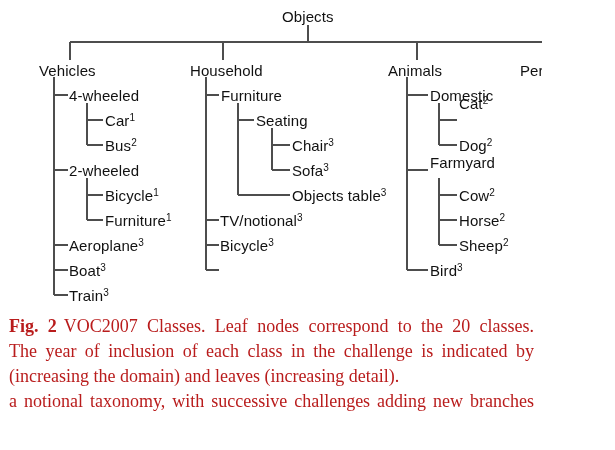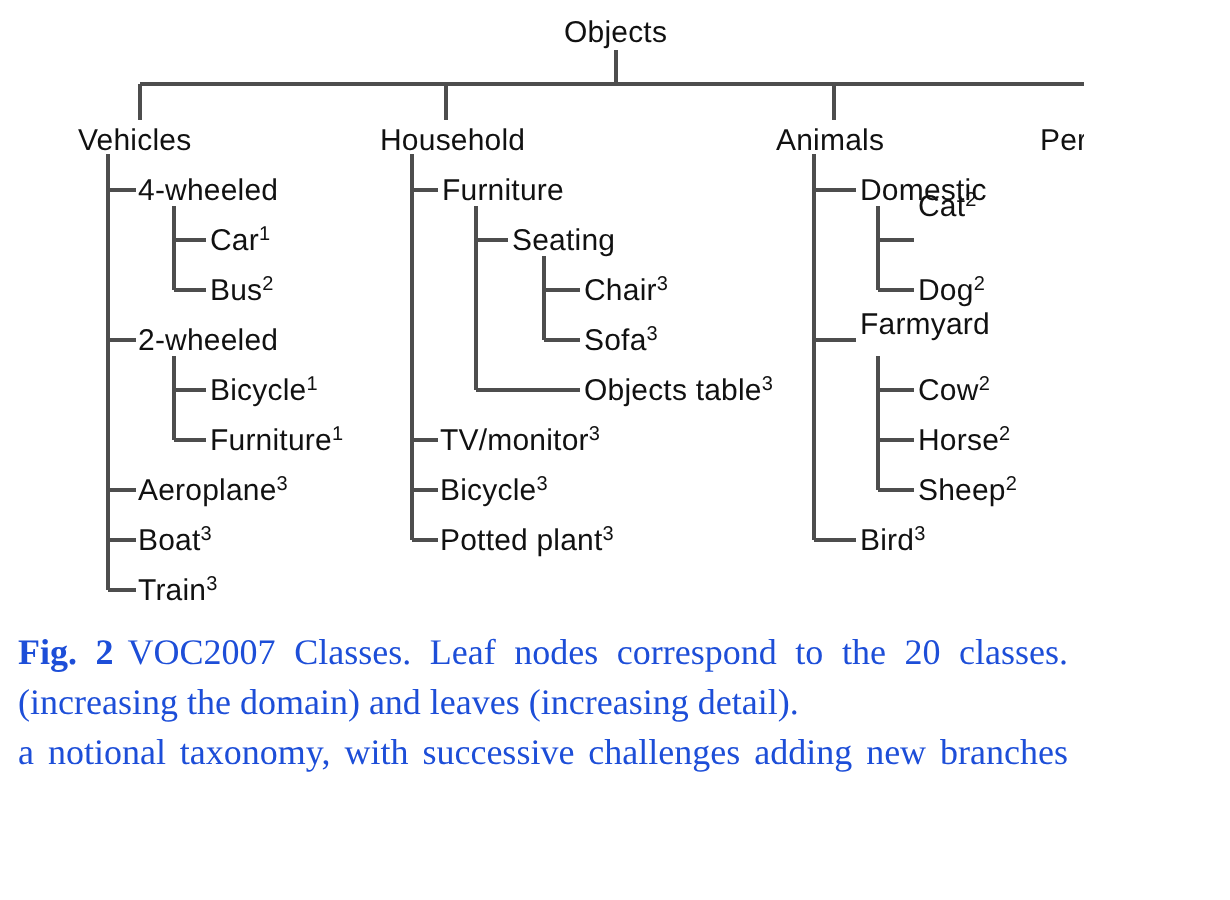--- a/index.html
+++ b/index.html
@@ -31,21 +31,21 @@
     vertical-align: 5px;
   }
   .caption {
     position: absolute;
     left: 9px;
     right: 8px;
     top: 314px;
     font-family: "Liberation Serif", serif;
     font-size: 18px;
     line-height: 25px;
-    color: #1d4ed8;
+    color: #b91c1c;
   }
   .cap-line { margin: 0; }
   .cap-line.just {
     text-align: justify;
     text-align-last: justify;
   }
   .cap-line sup {
     font-size: 12px;
     line-height: 0;
     vertical-align: 6px;
@@ -91,32 +91,32 @@
   <span class="node leaf" style="left:105px;top:213px"><span>Furniture</span><sup>1</sup></span>
   <span class="node leaf" style="left:69px;top:238px"><span>Aeroplane</span><sup>3</sup></span>
   <span class="node leaf" style="left:69px;top:263px"><span>Boat</span><sup>3</sup></span>
   <span class="node leaf" style="left:69px;top:288px"><span>Train</span><sup>3</sup></span>
 
   <span class="node" style="left:221px;top:88px"><span>Furniture</span></span>
   <span class="node" style="left:256px;top:113px"><span>Seating</span></span>
   <span class="node leaf" style="left:292px;top:138px"><span>Chair</span><sup>3</sup></span>
   <span class="node leaf" style="left:292px;top:163px"><span>Sofa</span><sup>3</sup></span>
   <span class="node leaf" style="left:292px;top:188px"><span>Objects table</span><sup>3</sup></span>
-  <span class="node leaf" style="left:220px;top:213px"><span>TV/monitor</span><sup>3</sup></span>
+  <span class="node leaf" style="left:220px;top:213px"><span>TV/notional</span><sup>3</sup></span>
   <span class="node leaf" style="left:220px;top:238px"><span>Bicycle</span><sup>3</sup></span>
-  <span class="node leaf" style="left:220px;top:263px"><span>Potted plant</span><sup>3</sup></span>
 
   <span class="node" style="left:430px;top:88px"><span>Domestic</span></span>
   <span class="node leaf" style="left:459px;top:96px"><span>Cat</span><sup>2</sup></span>
   <span class="node leaf" style="left:459px;top:138px"><span>Dog</span><sup>2</sup></span>
   <span class="node" style="left:430px;top:155px"><span>Farmyard</span></span>
   <span class="node leaf" style="left:459px;top:188px"><span>Cow</span><sup>2</sup></span>
   <span class="node leaf" style="left:459px;top:213px"><span>Horse</span><sup>2</sup></span>
   <span class="node leaf" style="left:459px;top:238px"><span>Sheep</span><sup>2</sup></span>
   <span class="node leaf" style="left:430px;top:263px"><span>Bird</span><sup>3</sup></span>
 
   <div class="caption">
     <p class="cap-line just"><span class="bseg">Fig. 2</span><span>VOC2007 Classes. Leaf nodes correspond to the 20 classes.</span></p>
+    <p class="cap-line just"><span>The year of inclusion of each class in the challenge is indicated by</span></p>
     <p class="cap-line"><span>(increasing the domain) and leaves (increasing detail).</span></p>
     <p class="cap-line just"><span>a notional taxonomy, with successive challenges adding new branches</span></p>
   </div>
 
 </div>
 
 </body></html>

